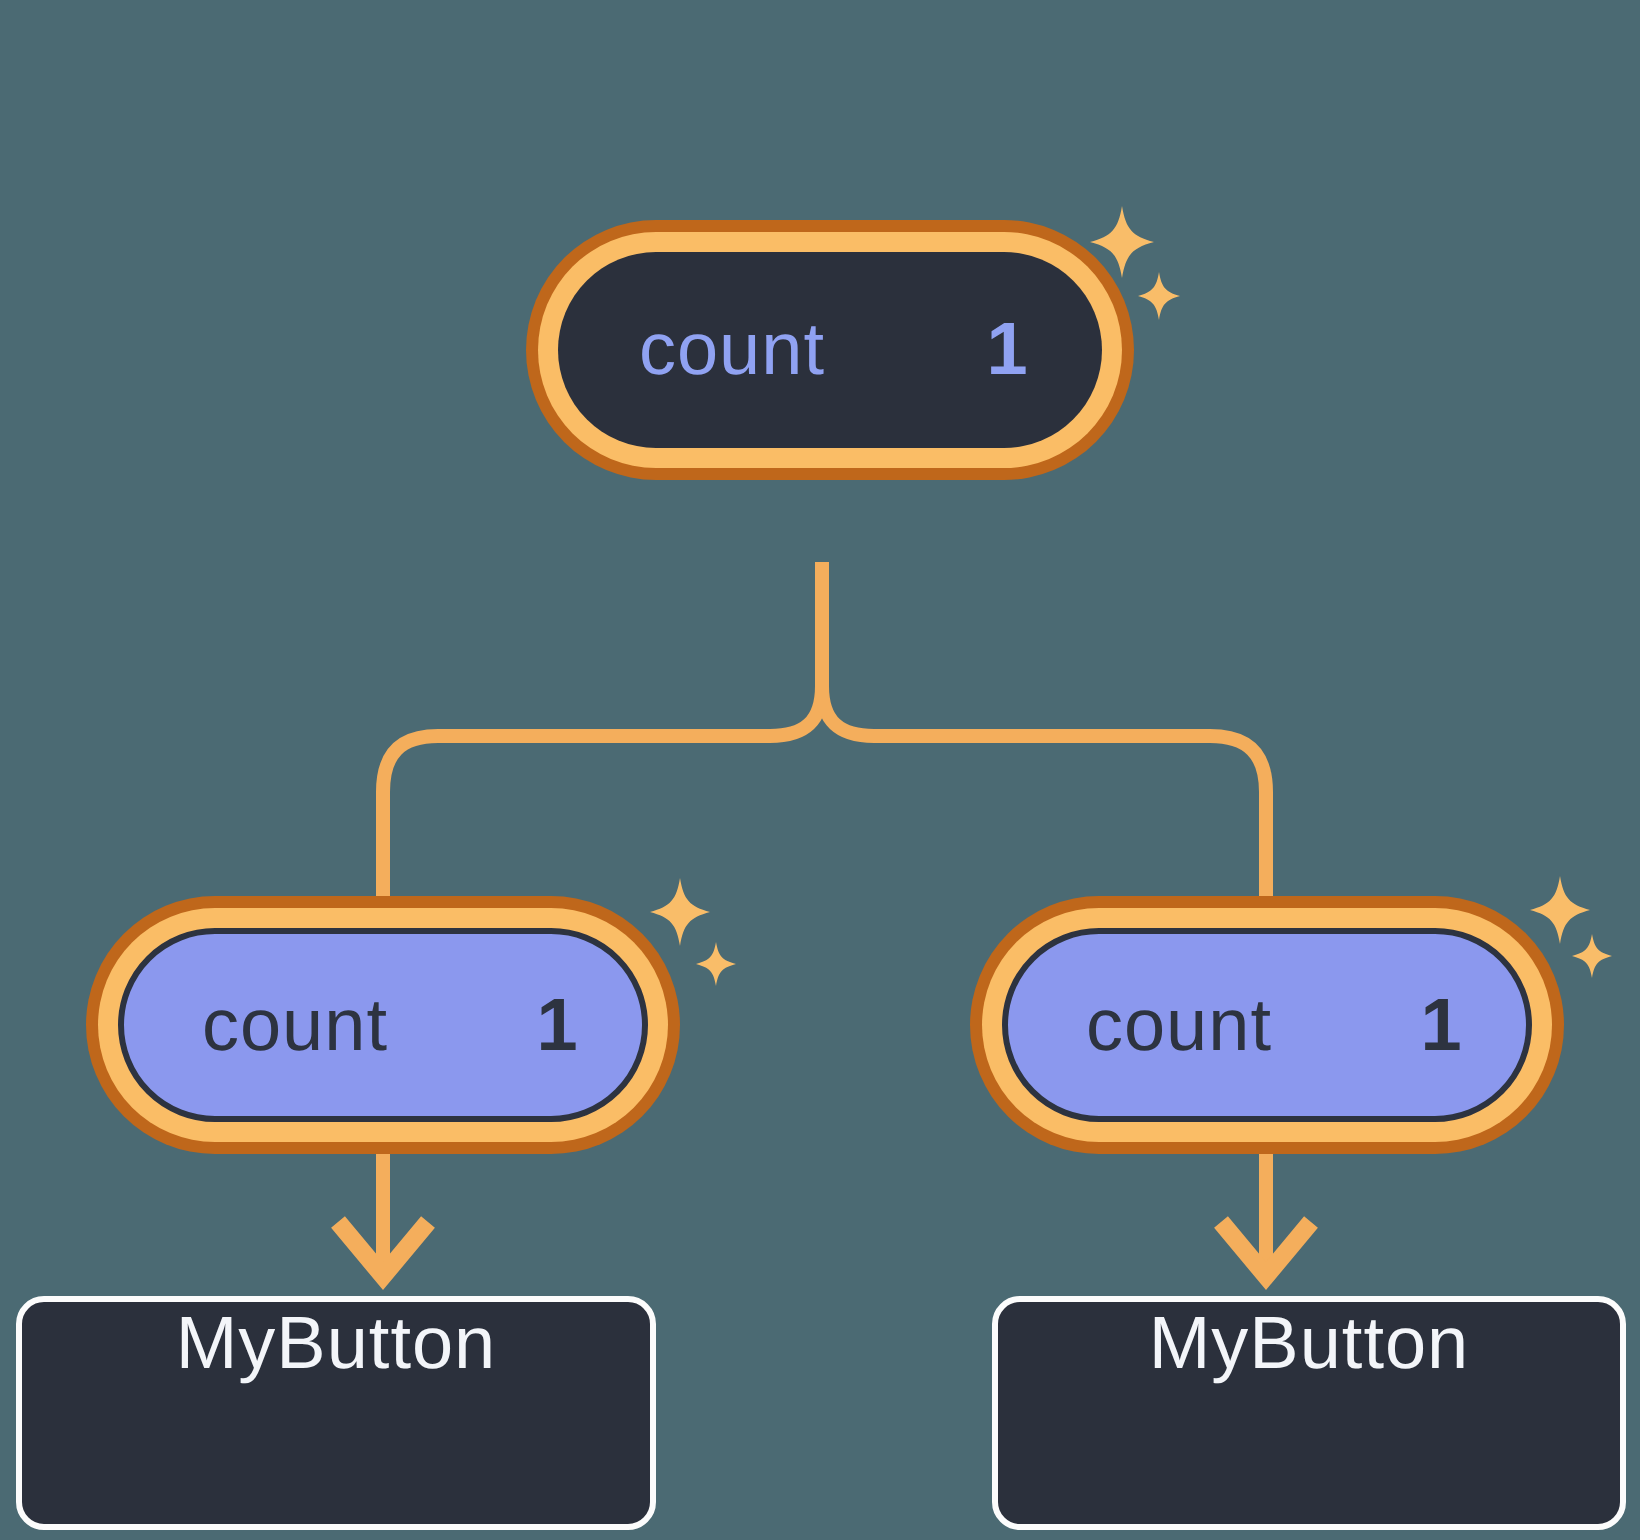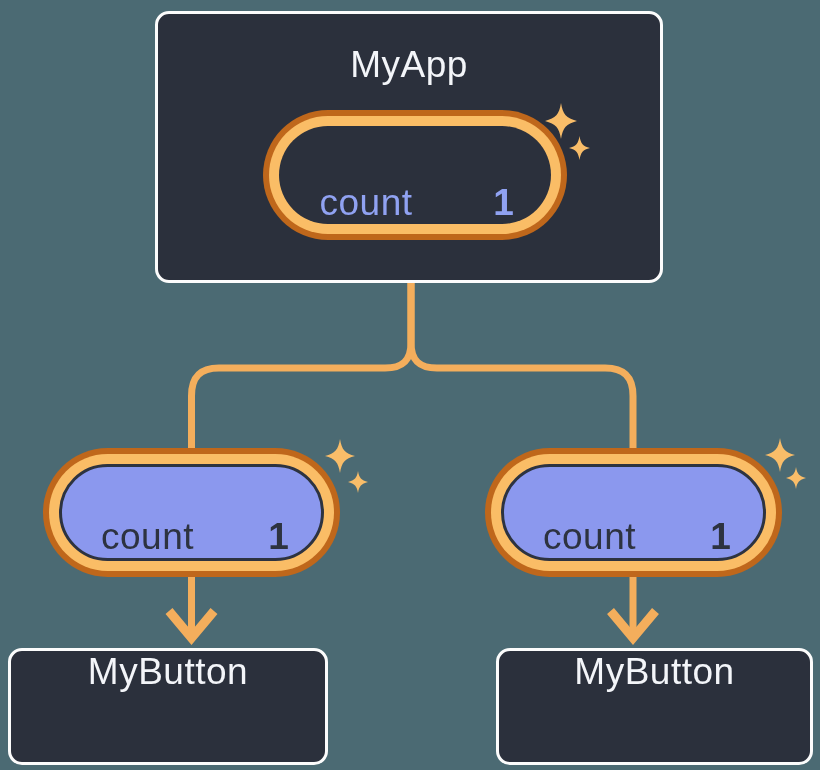--- a/index.html
+++ b/index.html
@@ -41,21 +41,21 @@
     border-radius:999px;
     padding:6px;
   }
   .pill-mid{
     background:#fabd66;      
     border-radius:999px;
     padding:10px;
   }
   .pill-body{
     border-radius:999px;
-    display:flex;align-items:flex-end;
+    display:flex;align-items:center;
     box-sizing:border-box;
     overflow:hidden;
   }
   .pill-top{left:263px;top:110px;}
   .pill-top .pill-body{
     width:272px;height:98px;
     background:#2b303c;color:#8fa2f2;
   }
   .pill-top .pill-name,.pill-top .pill-value{color:#90a2f2;}
   .pill-top .pill-divider{background:#fabd66;}
@@ -97,23 +97,20 @@
     <g stroke="#f4ae5c" stroke-width="7" fill="none">
       <path d="M411 281 L411 343 C411 361 402 368 385 368 L219 368 C200 368 191.5 377 191.5 396 L191.5 631"></path>
       <path d="M411 281 L411 343 C411 361 420 368 437 368 L605 368 C624 368 633 377 633 396 L633 631"></path>
     </g>
     <g stroke="#f4ae5c" stroke-width="9" fill="none" stroke-linejoin="miter">
       <path d="M169 611 L191.5 638 L214 611"></path>
       <path d="M610.5 611 L633 638 L655.5 611"></path>
     </g>
   </svg>
 
-  <div class="component-box app-box">
-    <div class="box-title">MyApp</div>
-  </div>
 
   <div class="pill pill-top">
     <div class="pill-mid">
       <div class="pill-body">
         <div class="pill-name">count</div>
         <div class="pill-divider"></div>
         <div class="pill-value">1</div>
       </div>
     </div>
   </div>

